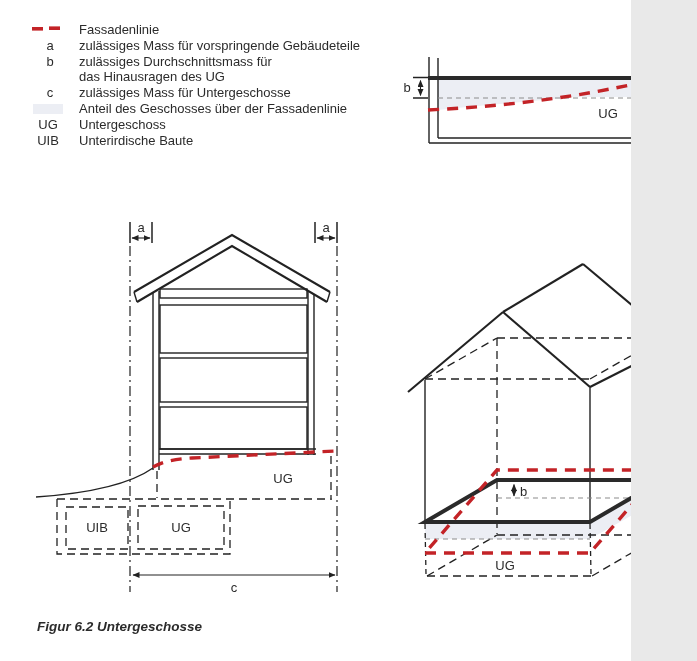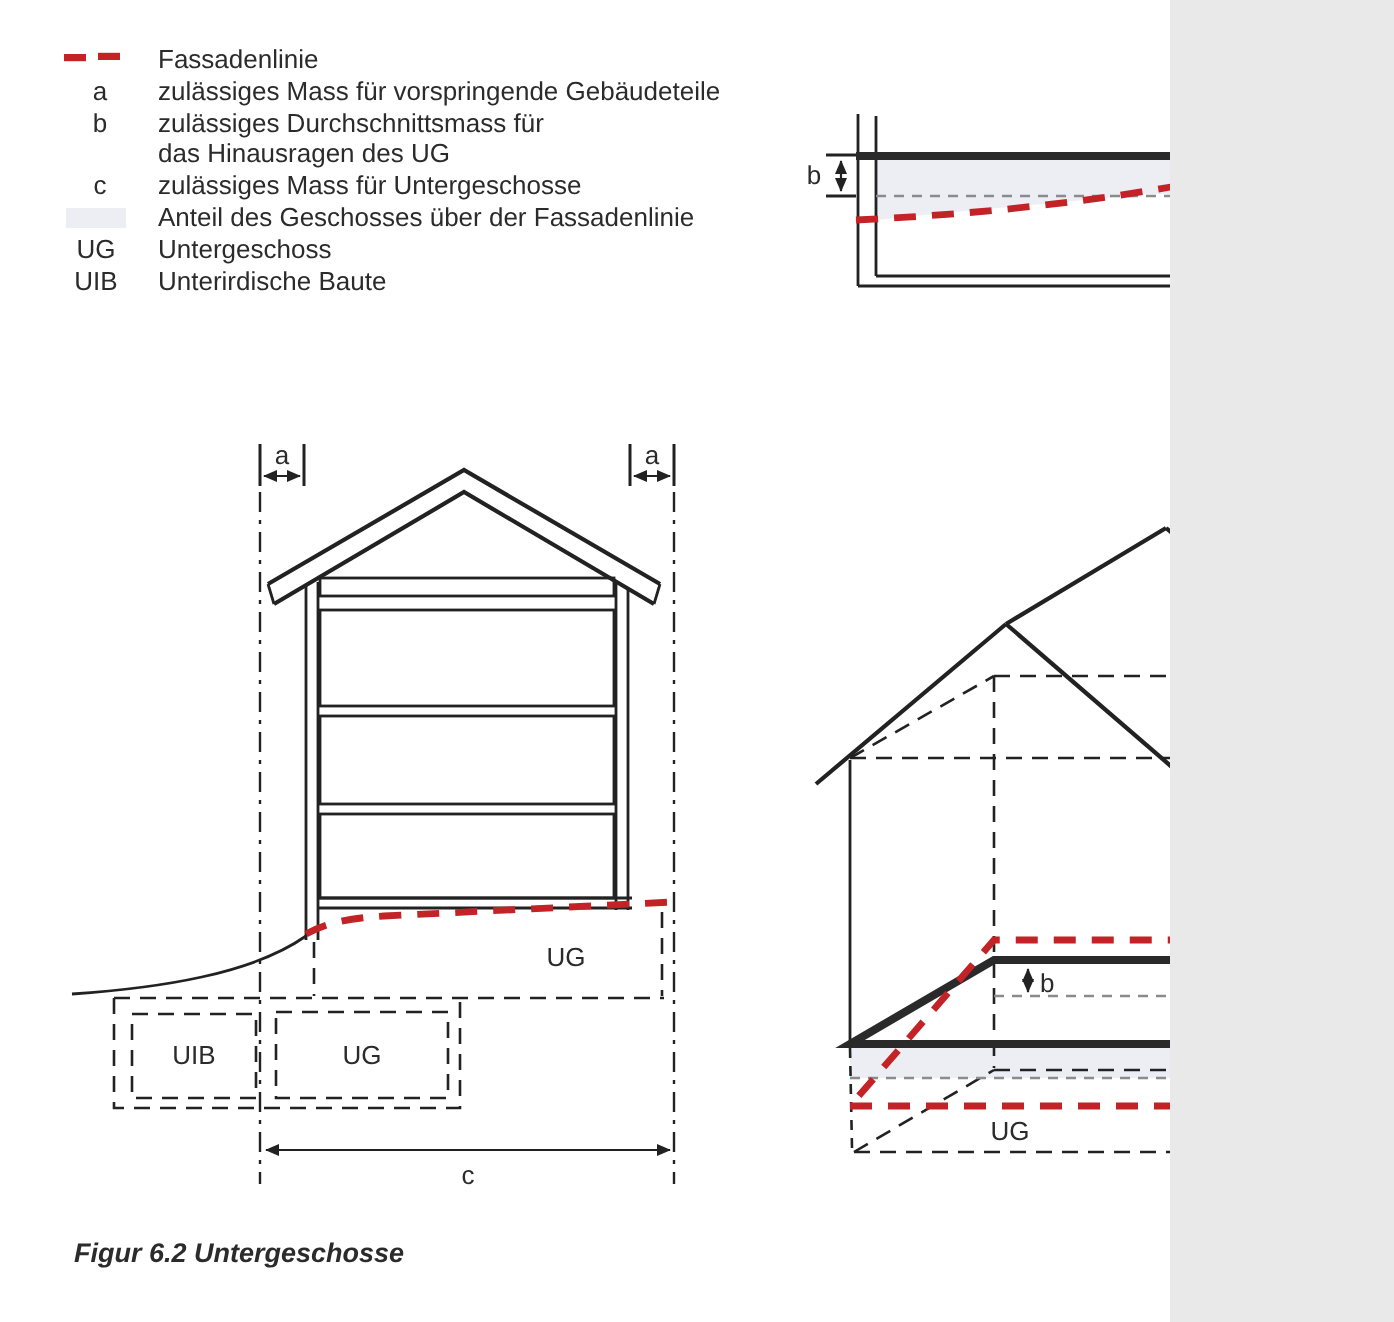--- a/index.html
+++ b/index.html
@@ -5,21 +5,21 @@
   :root{
     --facade_red:#c32327;
     --shade:#eceef4;
     --line:#222222;
     --gray_dash:#8b8b8b;
     --text:#2b2b2b;
     --paper:#ffffff;
   }
   html,body{margin:0;padding:0;background:#e9e9e9;}
   .page{
-    position:relative;width:585px;height:661px;background:var(--paper);
+    position:relative;width:631px;height:661px;background:var(--paper);
     font-family:"Liberation Sans", sans-serif;overflow:hidden;
   }
   svg text{font-family:"Liberation Sans", sans-serif;fill:var(--text);font-size:13px;}
   .ln{stroke:var(--line);stroke-width:1.4;fill:none;}
   .ln2{stroke:var(--line);stroke-width:2.1;fill:none;}
   .thick{stroke:#2a2a2a;stroke-width:4;fill:none;}
   .bdash{stroke:var(--line);stroke-width:1.3;fill:none;stroke-dasharray:8 5;}
   .bdash2{stroke:var(--line);stroke-width:1.3;fill:none;stroke-dasharray:5 4;}
   .dashdot{stroke:var(--line);stroke-width:1.2;fill:none;stroke-dasharray:10 4 2 4;}
   .gdash{stroke:var(--gray_dash);stroke-width:1.2;fill:none;stroke-dasharray:5 4;}

